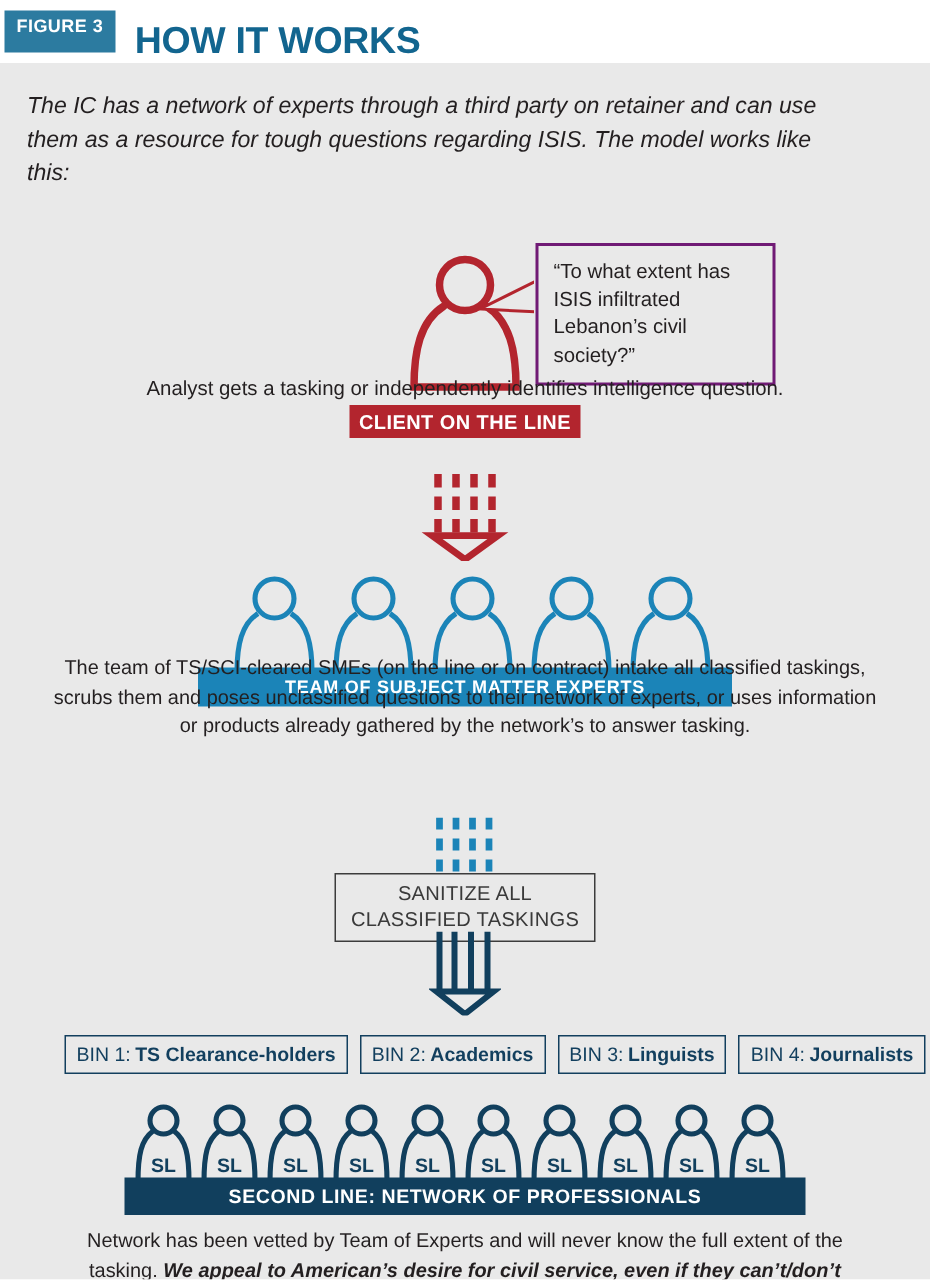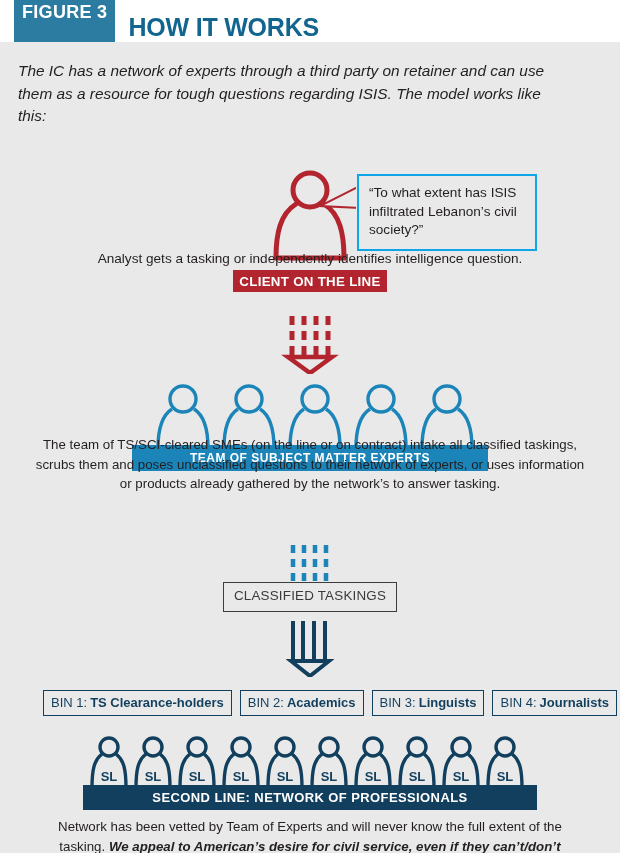--- a/index.html
+++ b/index.html
@@ -20,27 +20,27 @@
 
   
   #header {
     position: absolute;
     left: 0; top: 0;
     width: 620px; height: 42px;
     display: flex;
     align-items: center;
   }
   #figure-badge {
-    margin-left: 14px;
+    margin-left: 3px;
     background: #2c7ba0;
     color: #ffffff;
-    font-size: 18px;
+    font-size: 12px;
     font-weight: 600;
     letter-spacing: 0.3px;
-    padding: 4px 8px 22px 8px;
+    padding: 4px 8px 12px 8px;
     line-height: 1;
   }
   #header-title {
     margin-left: 13px;
     color: #12658f;
     font-size: 25px;
     font-weight: bold;
     letter-spacing: -0.2px;
     line-height: 1;
     margin-top: 12px;
@@ -83,24 +83,24 @@
     font-size: 13.3px; line-height: 19.5px; margin-top: 36px;
   }
   #caption-3 .emph {
     font-style: italic;
     font-weight: bold;
   }
 
   
   #speech-bubble {
     position: absolute;
-    left: 357px; top: 132px;
-    width: 180px;
+    left: 357px; top: 120px;
+    width: 160px;
     box-sizing: border-box;
-    border: 2px solid #0ea5e9;
+    border: 2px solid #701a75;
     background: #e9e9e9;
     padding: 8px 9px 9px 10px;
     font-size: 13.6px;
     line-height: 18.5px;
     color: #231f20;
   }
   #speech-tail {
     position: absolute;
     left: 318px; top: 142px;
     width: 42px; height: 26px;
@@ -310,20 +310,21 @@
         <g stroke="#1b84b8" stroke-width="4.5" stroke-dasharray="8 6">
           <line x1="6" y1="0" x2="6" y2="38"></line>
           <line x1="17" y1="0" x2="17" y2="38"></line>
           <line x1="28" y1="0" x2="28" y2="38"></line>
           <line x1="39" y1="0" x2="39" y2="38"></line>
         </g>
       </svg>
     </div>
 
     <div id="sanitize-box">
+      <div>SANITIZE ALL</div>
       <div>CLASSIFIED TASKINGS</div>
     </div>
 
     <div id="arrow-navy">
       <svg width="48" height="56" viewBox="0 0 48 56" xmlns="http://www.w3.org/2000/svg">
         <g stroke="#113f5d" stroke-width="4">
           <line x1="7" y1="0" x2="7" y2="40"></line>
           <line x1="17" y1="0" x2="17" y2="40"></line>
           <line x1="28" y1="0" x2="28" y2="40"></line>
           <line x1="39" y1="0" x2="39" y2="40"></line>

